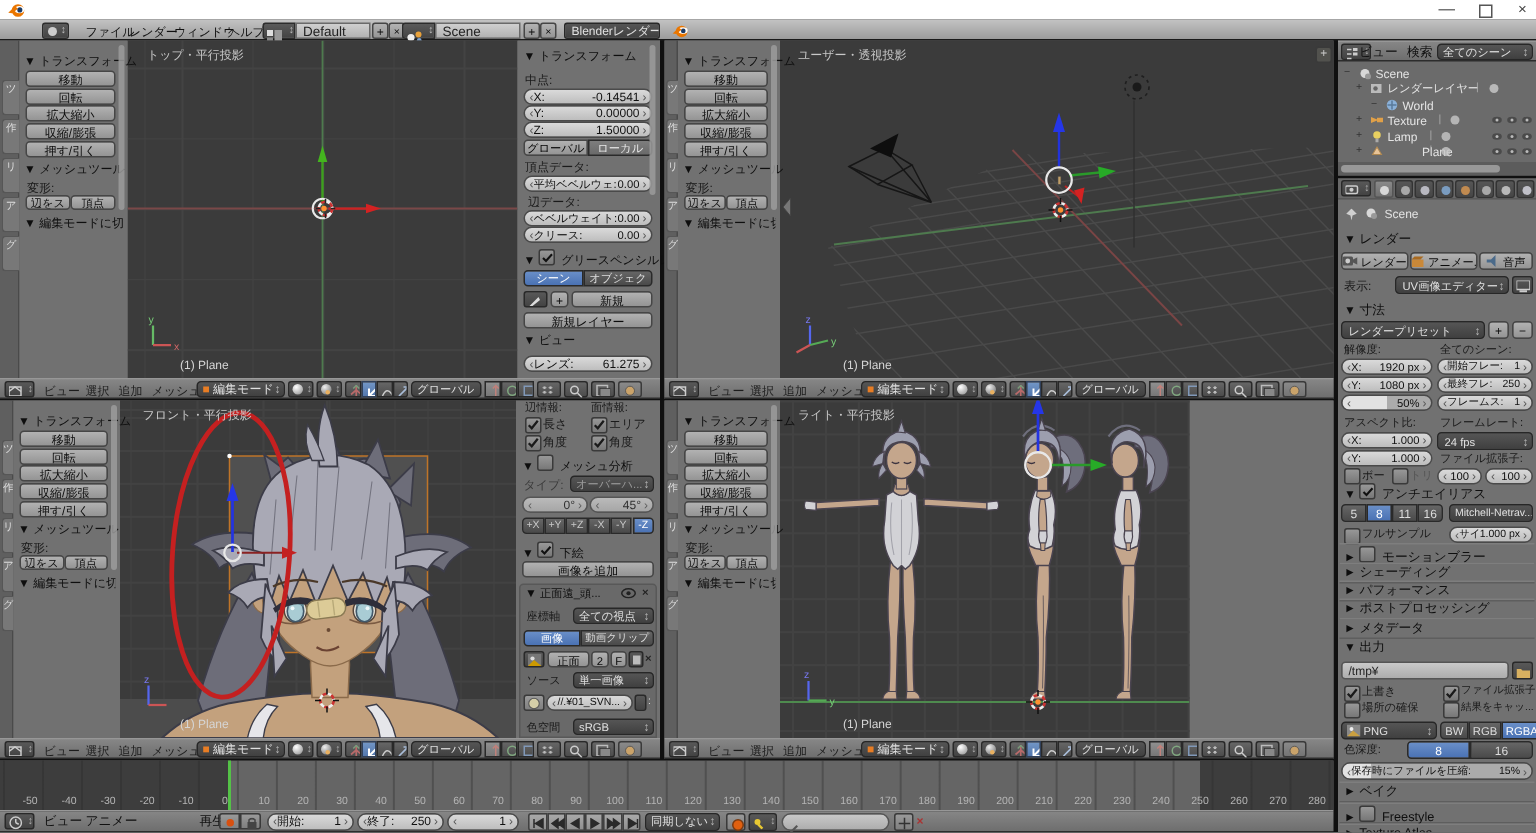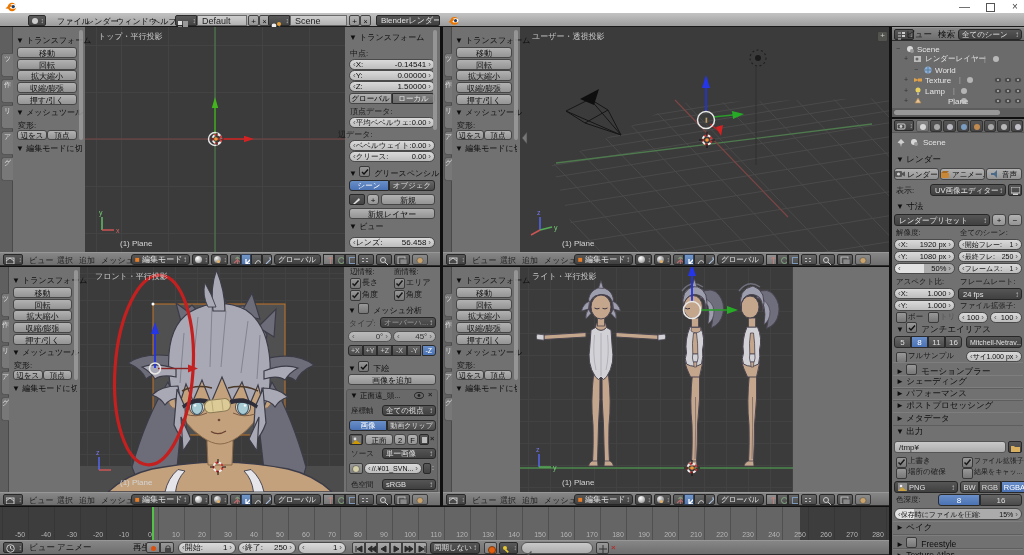--- a/index.html
+++ b/index.html
@@ -139,21 +139,21 @@
       <div class="btn" style="position:absolute;left:0;width:43px;height:11px;border-radius:3px 0 0 3px;font-size:7.5px;line-height:10px">グローバル</div>
       <div class="seg" style="position:absolute;left:43px;width:43px;height:11px;border-radius:0 3px 3px 0;font-size:7.5px;line-height:10px;background:linear-gradient(#7e7e7e,#6a6a6a);color:#e8e8e8">ローカル</div>
     </div>
 <div class="a tx" style="left:350px;top:107px;font-size:8px;color:#1a1a1a;">頂点データ:</div>
 <div class="a fld" style="left:349px;top:117px;width:86px;height:10.5px;line-height:9.5px;font-size:7.5px;">
       <span class="fl">‹</span>
       <span class="fm">平均ベベルウェ:</span>
       <span class="fv">0.00</span>
       <span class="fr">›</span>
     </div>
-<div class="a tx" style="left:338px;top:130px;font-size:8px;color:#1a1a1a;">辺データ:</div>
+<div class="a tx" style="left:352px;top:130px;font-size:8px;color:#1a1a1a;">辺データ:</div>
 <div class="a fld" style="left:349px;top:140px;width:86px;height:10.5px;line-height:9.5px;font-size:7.5px;">
       <span class="fl">‹</span>
       <span class="fm">ベベルウェイト:</span>
       <span class="fv">0.00</span>
       <span class="fr">›</span>
     </div>
 <div class="a fld" style="left:349px;top:151px;width:86px;height:10.5px;line-height:9.5px;font-size:7.5px;">
       <span class="fl">‹</span>
       <span class="fm">クリース:</span>
       <span class="fv">0.00</span>
@@ -171,21 +171,21 @@
         <path d="M1 8 L7 2 L8 4 L3 8 Z" fill="#ddd"></path>
       </svg>
     </div>
 <div class="a btn" style="left:367px;top:194px;width:12px;height:11px;line-height:11px;font-size:8px;color:#0c0c0c;">+</div>
 <div class="a btn" style="left:381px;top:194px;width:54px;height:11px;line-height:11px;font-size:8px;color:#0c0c0c;">新規</div>
 <div class="a btn" style="left:349px;top:208px;width:86px;height:11px;line-height:11px;font-size:8px;color:#0c0c0c;">新規レイヤー</div>
 <div class="a tx" style="left:349px;top:222px;font-size:8px;color:#0e0e0e;"><span style="font-size:8px">▼</span> ビュー</div>
 <div class="a fld" style="left:349px;top:237px;width:86px;height:10.5px;line-height:9.5px;font-size:8px;">
       <span class="fl">‹</span>
       <span class="fm">レンズ:</span>
-      <span class="fv">56.458</span>
+      <span class="fv">61.275</span>
       <span class="fr">›</span>
     </div>
 <div class="a" style="left:433px;top:30px;width:4px;height:100px;background:#9b9b9b;border-radius:2px;opacity:.85"></div>
 <div class="a hdrbar" style="left:0px;top:252px;width:440px;height:14px;"></div>
 <div class="a" style="left:3px;top:254px;width:20px;height:11px;background:linear-gradient(#585858,#434343);border:1px solid #292929;border-radius:2px;box-sizing:border-box">
       <svg width="9" height="8" style="display:block;margin:1px 0 0 2px">
         <rect x="0" y="2" width="8" height="6" fill="none" stroke="#ccc"></rect>
         <path d="M0 5 L4 2 L8 5" stroke="#ccc" fill="none"></path>
       </svg>
       <div style="position:absolute;right:0;top:1px;font-size:7px;color:#aaa">↕</div>

